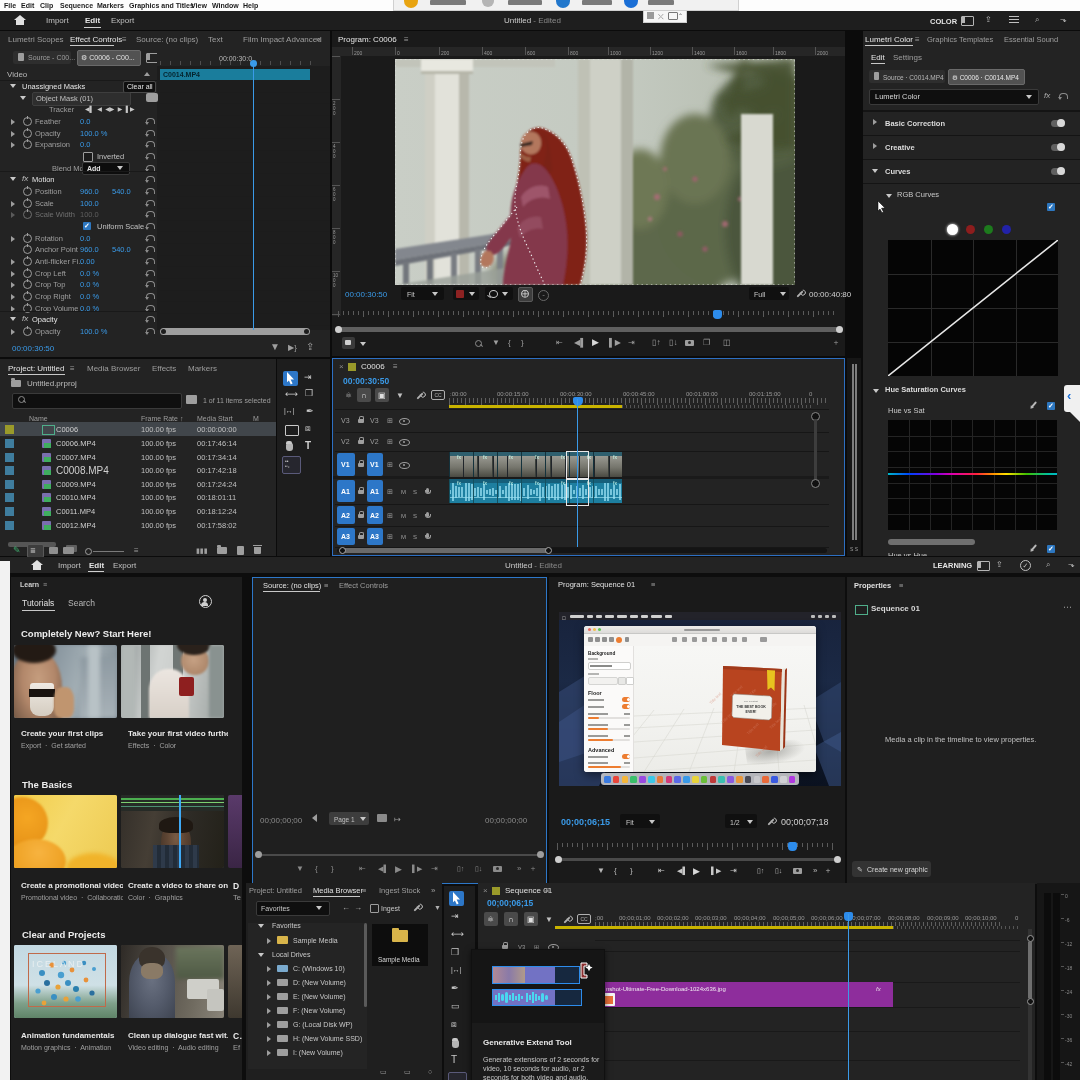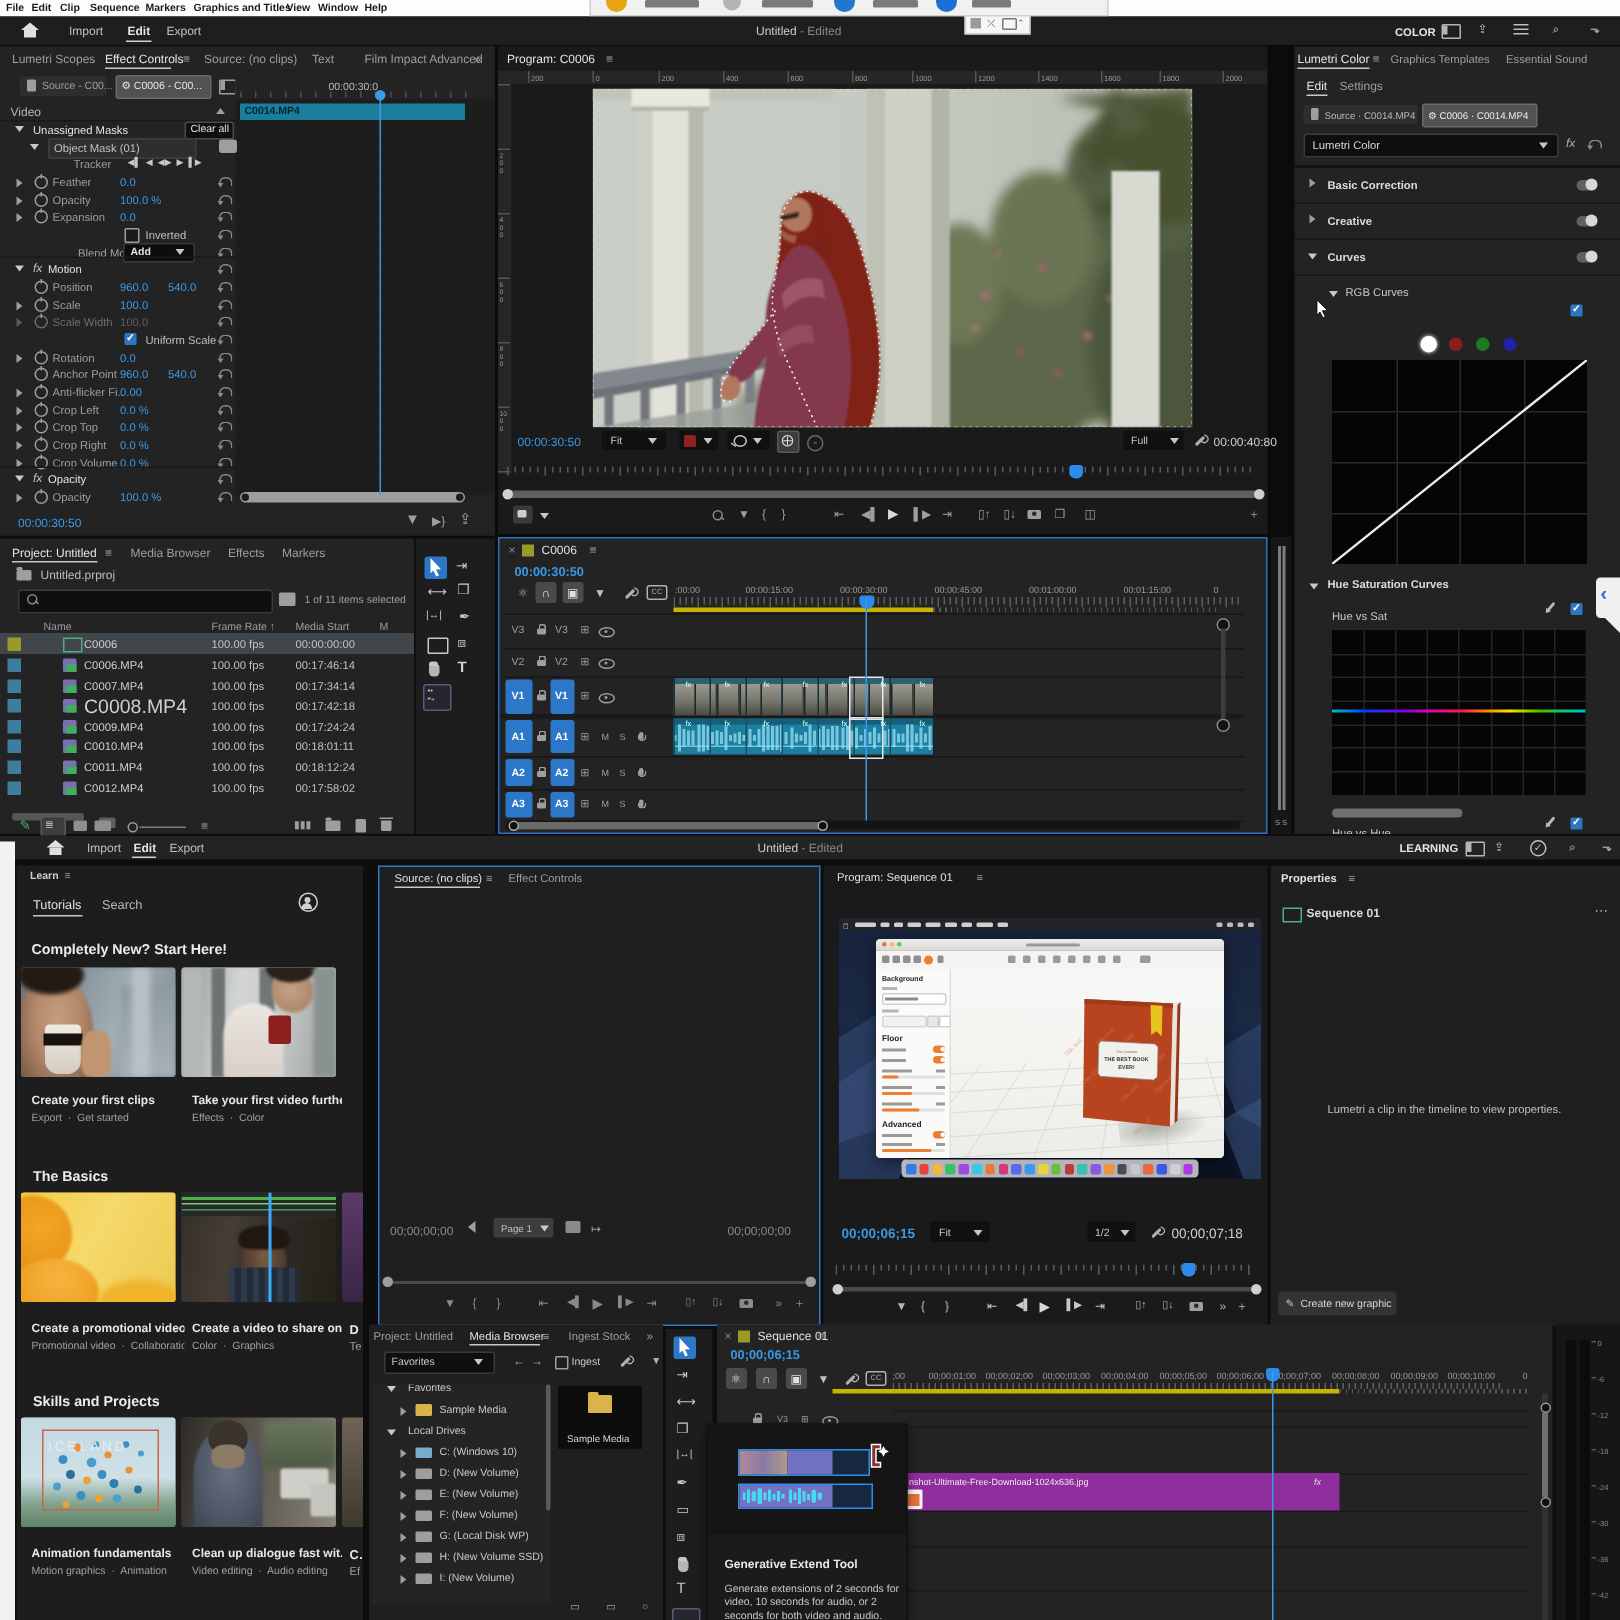--- a/index.html
+++ b/index.html
@@ -310,21 +310,21 @@
         <div class="tx" style="left:197px;top:80px;font-size:7.5px;color:#c0c0c0;">00:17:46:14</div>
         <div class="a" style="left:5px;top:94px;width:9px;height:9px;background:#3f7d9e;"></div>
         <div class="a" style="left:42px;top:94px;width:9px;height:9px;background:#7a6fb0;border-radius:1px;"></div>
         <div class="a" style="left:44px;top:98px;width:7px;height:5px;background:#3fae5f;"></div>
         <div class="tx" style="left:56px;top:94px;font-size:7.5px;color:#d0d0d0;">C0007.MP4</div>
         <div class="tx" style="left:141px;top:94px;font-size:7.5px;color:#c0c0c0;">100.00 fps</div>
         <div class="tx" style="left:197px;top:94px;font-size:7.5px;color:#c0c0c0;">00:17:34:14</div>
         <div class="a" style="left:5px;top:107px;width:9px;height:9px;background:#3f7d9e;"></div>
         <div class="a" style="left:42px;top:107px;width:9px;height:9px;background:#7a6fb0;border-radius:1px;"></div>
         <div class="a" style="left:44px;top:111px;width:7px;height:5px;background:#3fae5f;"></div>
-        <div class="tx" style="left:56px;top:107px;font-size:13px;color:#d0d0d0;">C0008.MP4</div>
+        <div class="tx" style="left:56px;top:107px;font-size:10px;color:#d0d0d0;">C0008.MP4</div>
         <div class="tx" style="left:141px;top:107px;font-size:7.5px;color:#c0c0c0;">100.00 fps</div>
         <div class="tx" style="left:197px;top:107px;font-size:7.5px;color:#c0c0c0;">00:17:42:18</div>
         <div class="a" style="left:5px;top:121px;width:9px;height:9px;background:#3f7d9e;"></div>
         <div class="a" style="left:42px;top:121px;width:9px;height:9px;background:#7a6fb0;border-radius:1px;"></div>
         <div class="a" style="left:44px;top:125px;width:7px;height:5px;background:#3fae5f;"></div>
         <div class="tx" style="left:56px;top:121px;font-size:7.5px;color:#d0d0d0;">C0009.MP4</div>
         <div class="tx" style="left:141px;top:121px;font-size:7.5px;color:#c0c0c0;">100.00 fps</div>
         <div class="tx" style="left:197px;top:121px;font-size:7.5px;color:#c0c0c0;">00:17:24:24</div>
         <div class="a" style="left:5px;top:134px;width:9px;height:9px;background:#3f7d9e;"></div>
         <div class="a" style="left:42px;top:134px;width:9px;height:9px;background:#7a6fb0;border-radius:1px;"></div>
@@ -1088,21 +1088,21 @@
         <div class="tx" style="left:32px;top:3px;font-size:7px;color:#9e9e9e;">≡</div>
         <div class="tx" style="left:11px;top:21px;font-size:8.5px;color:#e0e0e0;">Tutorials</div>
         <div class="a" style="left:11px;top:33px;width:33px;height:1px;background:#c8c8c8;"></div>
         <div class="tx" style="left:57px;top:21px;font-size:8.5px;color:#b8b8b8;">Search</div>
         <div class="a" style="left:188px;top:18px;width:11px;height:11px;border:1.2px solid #d0d0d0;border-radius:50%;">
           <div style="position:absolute;left:2.6px;top:1.5px;width:4px;height:4px;background:#d0d0d0;border-radius:50%;"></div>
           <div style="position:absolute;left:1px;top:6px;width:7.4px;height:4px;background:#d0d0d0;border-radius:4px 4px 0 0;"></div>
         </div>
         <div class="tx" style="left:10px;top:52px;font-size:9.5px;color:#ececec;font-weight:bold;">Completely New? Start Here!</div>
         <div class="tx" style="left:11px;top:203px;font-size:9.5px;color:#ececec;font-weight:bold;">The Basics</div>
-        <div class="tx" style="left:11px;top:353px;font-size:9.5px;color:#ececec;font-weight:bold;">Skills and Projects</div>
+        <div class="tx" style="left:11px;top:353px;font-size:9.5px;color:#ececec;font-weight:bold;">Clear and Projects</div>
         <div class="a" style="left:3px;top:68px;width:103px;height:73px;border-radius:2px;overflow:hidden;background:#7a8894;">
           <div class="a" style="left:0;top:0;width:103px;height:73px;background:linear-gradient(110deg,#5f6a73 0%,#8a97a0 35%,#a2aeb4 60%,#77838c 100%);filter:blur(1.5px);"></div>
           <div class="a" style="left:-4px;top:6px;width:52px;height:80px;background:radial-gradient(ellipse at 55% 35%,#c59d7e 0%,#b2876a 40%,#7e604b 75%,#4e3c30 100%);border-radius:45% 45% 20% 20%;filter:blur(1px);"></div>
           <div class="a" style="left:-2px;top:-8px;width:44px;height:26px;background:#231a14;border-radius:50%;filter:blur(1.5px);"></div>
           <div class="a" style="left:16px;top:38px;width:24px;height:33px;background:linear-gradient(180deg,#efeae3,#d4ccc0);border-radius:3px 3px 9px 9px;"></div>
           <div class="a" style="left:15px;top:44px;width:26px;height:8px;background:#19130f;"></div>
           <div class="a" style="left:40px;top:42px;width:20px;height:31px;background:#c0956f;border-radius:40% 40% 30% 30%;filter:blur(.8px);"></div>
           <div class="a" style="left:66px;top:12px;width:37px;height:61px;background:linear-gradient(180deg,#8e9aa2,#a8b2b8);filter:blur(2px);"></div>
           <div class="a" style="left:74px;top:0px;width:12px;height:73px;background:#b8c2c6;filter:blur(2px);"></div>
         </div>
@@ -1451,21 +1451,21 @@
         <div class="cam" style="left:244px;top:291px;"></div>
         <div class="ic" style="left:264px;top:290px;font-size:8px;color:#b8b8b8;">»</div>
         <div class="ic" style="left:275px;top:290px;font-size:8px;color:#b8b8b8;">＋</div>
       </div>
       <div class="a" style="left:847px;top:20px;width:233px;height:307px;background:#1f1f1f;">
         <div class="tx" style="left:7px;top:4px;font-size:7.5px;color:#e0e0e0;font-weight:bold;">Properties</div>
         <div class="tx" style="left:52px;top:4px;font-size:7.5px;color:#9e9e9e;">≡</div>
         <div class="a" style="left:8px;top:28px;width:11px;height:8px;border:1px solid #4fae8a;"></div>
         <div class="tx" style="left:24px;top:27px;font-size:8px;color:#d8d8d8;font-weight:bold;">Sequence 01</div>
         <div class="tx" style="left:216px;top:25px;font-size:9px;color:#b0b0b0;">⋯</div>
-        <div class="tx" style="left:38px;top:158px;font-size:7.5px;color:#c0c0c0;">Lumetri a clip in the timeline to view properties.</div>
+        <div class="tx" style="left:38px;top:158px;font-size:7.5px;color:#c0c0c0;">Media a clip in the timeline to view properties.</div>
         <div class="a" style="left:5px;top:284px;width:79px;height:16px;background:#333333;border-radius:3px;"></div>
         <div class="tx" style="left:10px;top:288px;font-size:7px;color:#c8c8c8;">✎</div>
         <div class="tx" style="left:20px;top:288px;font-size:7px;color:#d8d8d8;">Create new graphic</div>
       </div>
       <div class="a" style="left:246px;top:326px;width:196px;height:197px;background:#1f1f1f;overflow:hidden;">
         <div class="tx" style="left:3px;top:3px;font-size:7.5px;color:#9e9e9e;">Project: Untitled</div>
         <div class="tx" style="left:67px;top:3px;font-size:7.5px;color:#e0e0e0;">Media Browser</div>
         <div class="a" style="left:67px;top:13px;width:47px;height:1px;background:#c8c8c8;"></div>
         <div class="tx" style="left:116px;top:3px;font-size:7.5px;color:#9e9e9e;">≡</div>
         <div class="tx" style="left:133px;top:3px;font-size:7.5px;color:#9e9e9e;">Ingest Stock</div>

